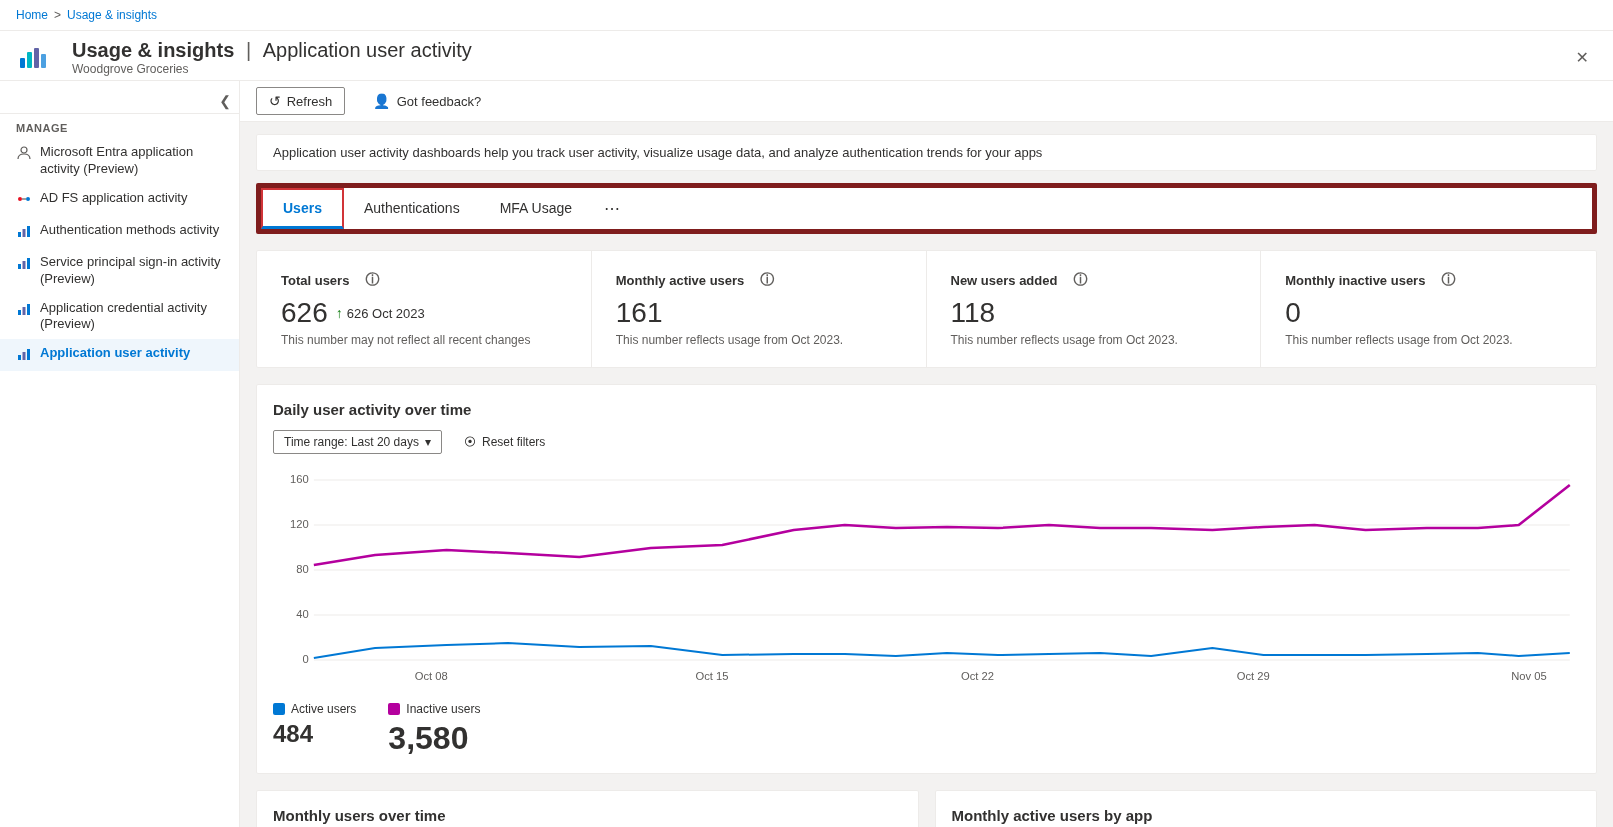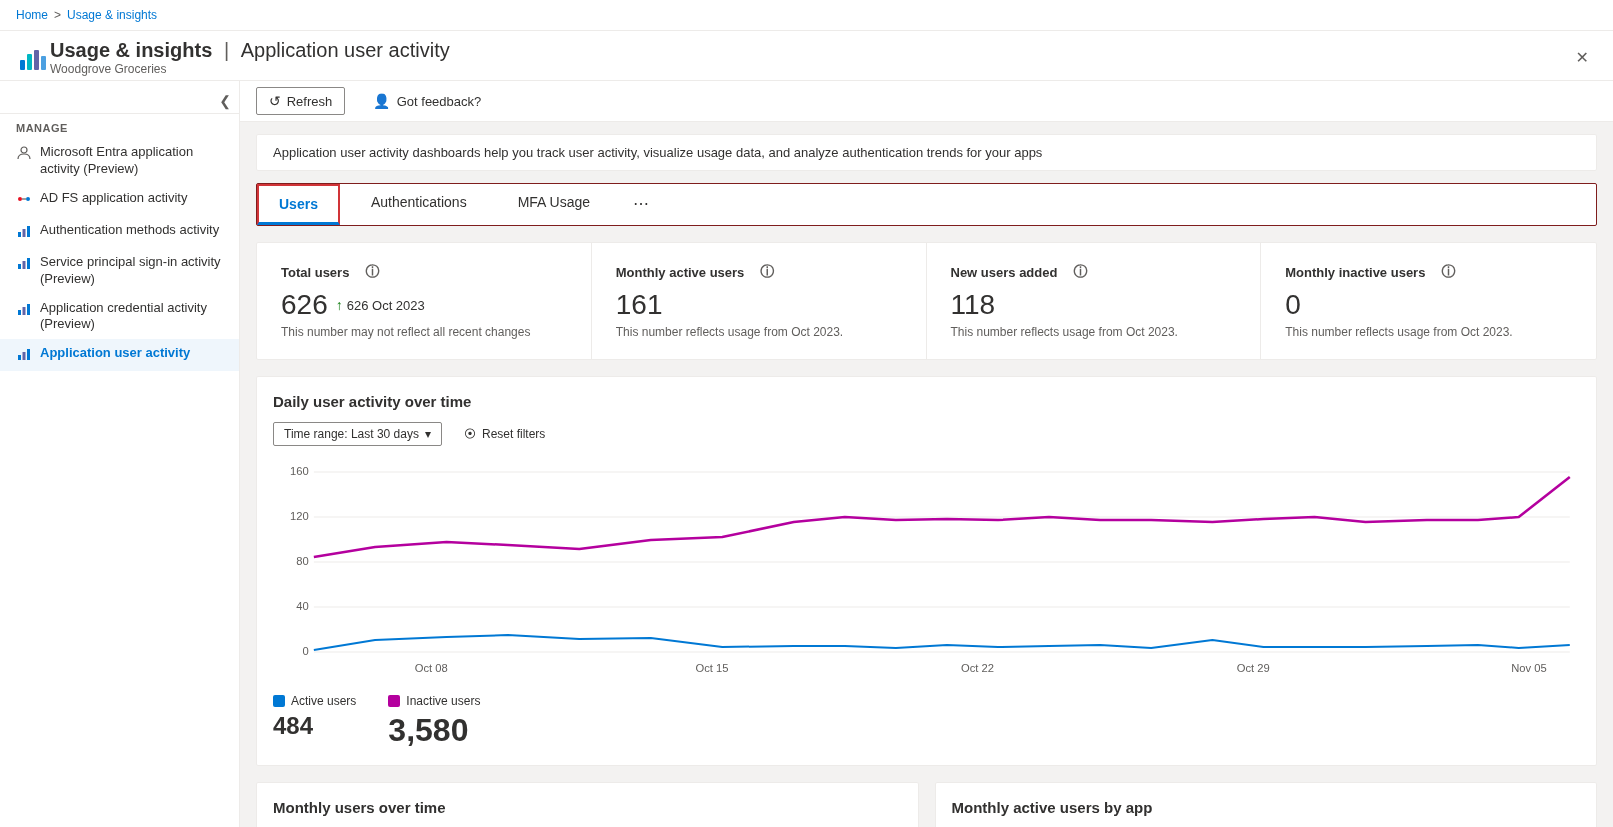--- a/index.html
+++ b/index.html
@@ -3,21 +3,21 @@
   <meta charset="utf-8">
   <style>
     * { box-sizing: border-box; margin: 0; padding: 0; }
     body { font-family: 'Segoe UI', Arial, sans-serif; font-size: 13px; color: #323130; background: #f3f2f1; display: flex; flex-direction: column; height: 827px; overflow: hidden; }
 
     .breadcrumb { display: flex; align-items: center; gap: 6px; padding: 8px 16px; font-size: 12px; color: #0078d4; background: #fff; border-bottom: 1px solid #edebe9; }
     .breadcrumb span { color: #605e5c; }
     .breadcrumb a { color: #0078d4; text-decoration: none; }
 
     .page-header { background: #fff; padding: 8px 16px 4px 16px; border-bottom: 1px solid #edebe9; display: flex; align-items: center; justify-content: space-between; }
-    .page-header-left { display: flex; align-items: flex-end; gap: 2px; }
+    .page-header-left { display: flex; align-items: center; gap: 24px; }
     .page-header-icon { width: 32px; height: 32px; display: flex; align-items: center; justify-content: center; }
     .page-title-block {}
     .close-btn { background: none; border: none; font-size: 16px; cursor: pointer; color: #605e5c; padding: 4px 8px; }
 
     .main-layout { display: flex; flex: 1; overflow: hidden; }
 
     .sidebar { width: 240px; background: #fff; border-right: 1px solid #edebe9; display: flex; flex-direction: column; overflow-y: auto; padding: 8px 0; flex-shrink: 0; }
     .sidebar-section-label { font-size: 11px; font-weight: 600; color: #605e5c; padding: 8px 16px 4px 16px; text-transform: uppercase; letter-spacing: 0.5px; }
     .sidebar-item { display: flex; align-items: flex-start; gap: 8px; padding: 6px 16px; cursor: pointer; font-size: 13px; color: #323130; min-height: 32px; }
     .sidebar-item.active { background: #eff6fc; color: #0078d4; font-weight: 600; }
@@ -27,21 +27,21 @@
 
     .content-area { flex: 1; display: flex; flex-direction: column; overflow: hidden; background: #f3f2f1; }
 
     .toolbar { background: #fff; border-bottom: 1px solid #edebe9; padding: 6px 16px; display: flex; align-items: center; gap: 16px; }
     .toolbar-btn { display: flex; align-items: center; gap: 6px; background: none; border: 1px solid #8a8886; border-radius: 2px; padding: 5px 12px; font-size: 13px; cursor: pointer; color: #323130; }
 
     .content-scroll { flex: 1; overflow-y: auto; padding: 12px 16px; }
 
     .description-bar { background: #fff; border: 1px solid #edebe9; border-radius: 2px; padding: 10px 16px; margin-bottom: 12px; font-size: 13px; color: #323130; }
 
-    .tabs-bar { display: flex; align-items: flex-start; gap: 11px; margin-bottom: 16px; background: #fff; border: 1px solid #7f1d1d; border-radius: 2px; }
+    .tabs-bar { display: flex; align-items: center; gap: 0; margin-bottom: 16px; background: #fff; border: 5px solid #7f1d1d; border-radius: 2px; }
     .tab { padding: 10px 20px; font-size: 14px; cursor: pointer; color: #323130; border-bottom: 2px solid transparent; position: relative; }
     .tab-more { padding: 10px 12px; cursor: pointer; color: #323130; font-size: 16px; }
 
     .stats-row { display: grid; grid-template-columns: 1fr 1fr 1fr 1fr; gap: 0; background: #fff; border: 1px solid #edebe9; border-radius: 2px; margin-bottom: 16px; }
     .stat-card { padding: 20px 24px; border-right: 1px solid #edebe9; }
     .stat-card:last-child { border-right: none; }
     .stat-label { font-size: 13px; font-weight: 600; color: #323130; display: flex; align-items: center; gap: 16px; margin-bottom: 8px; }
     .stat-label .info-icon { color: #605e5c; font-size: 14px; cursor: pointer; }
     .stat-value-row { display: flex; align-items: center; gap: 8px; margin-bottom: 4px; }
     .stat-value { font-size: 28px; font-weight: 300; color: #323130; }
@@ -253,21 +253,21 @@
             <span class="stat-value">0</span>
           </div>
           <div class="stat-note">This number reflects usage from Oct 2023.</div>
         </div>
       </div>
 
       <div class="chart-section">
         <div class="chart-title">Daily user activity over time</div>
         <div class="chart-filters">
           <button class="filter-btn">
-            <span>Time range: Last 30 days</span>
+            <span>Time range: Last 20 days</span>
             <span>▾</span>
           </button>
           <button class="filter-btn" style="border:none; background:none;">
             <span style="font-size:12px;">⦿</span>
             <span>Reset filters</span>
           </button>
         </div>
 
         <div class="chart-container">
           <svg class="chart-svg" viewBox="0 0 1280 220" preserveAspectRatio="none">

